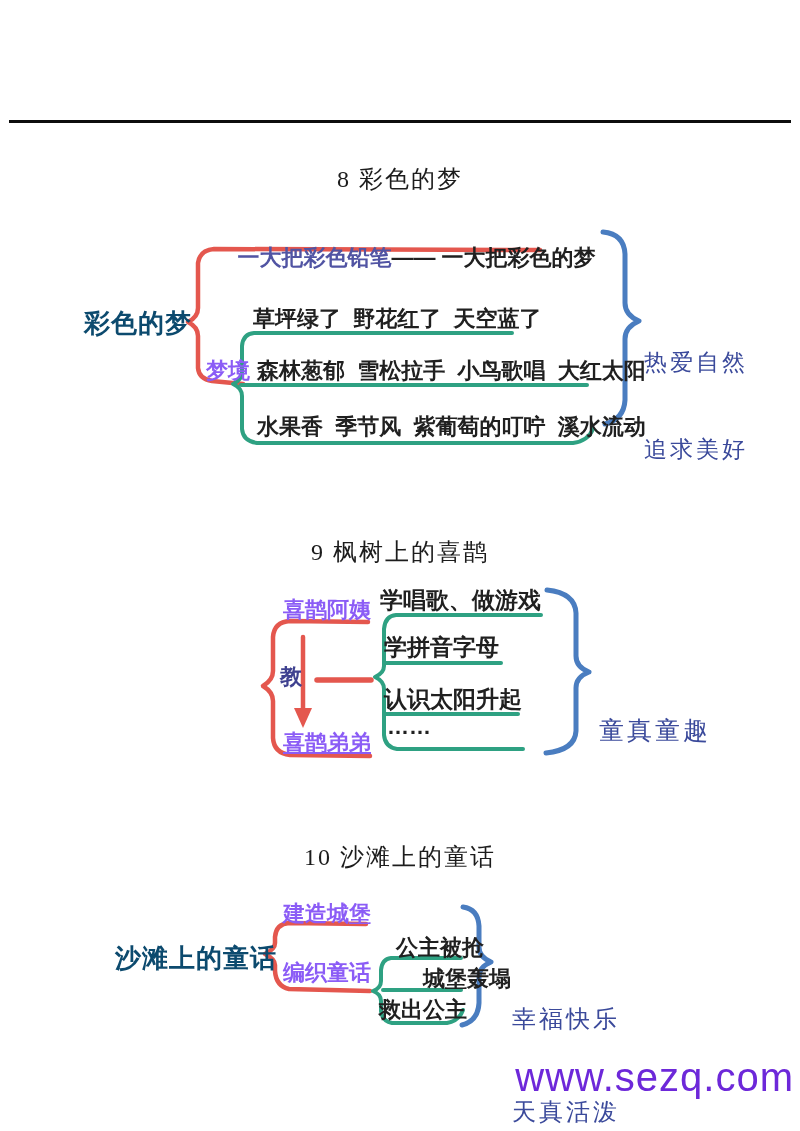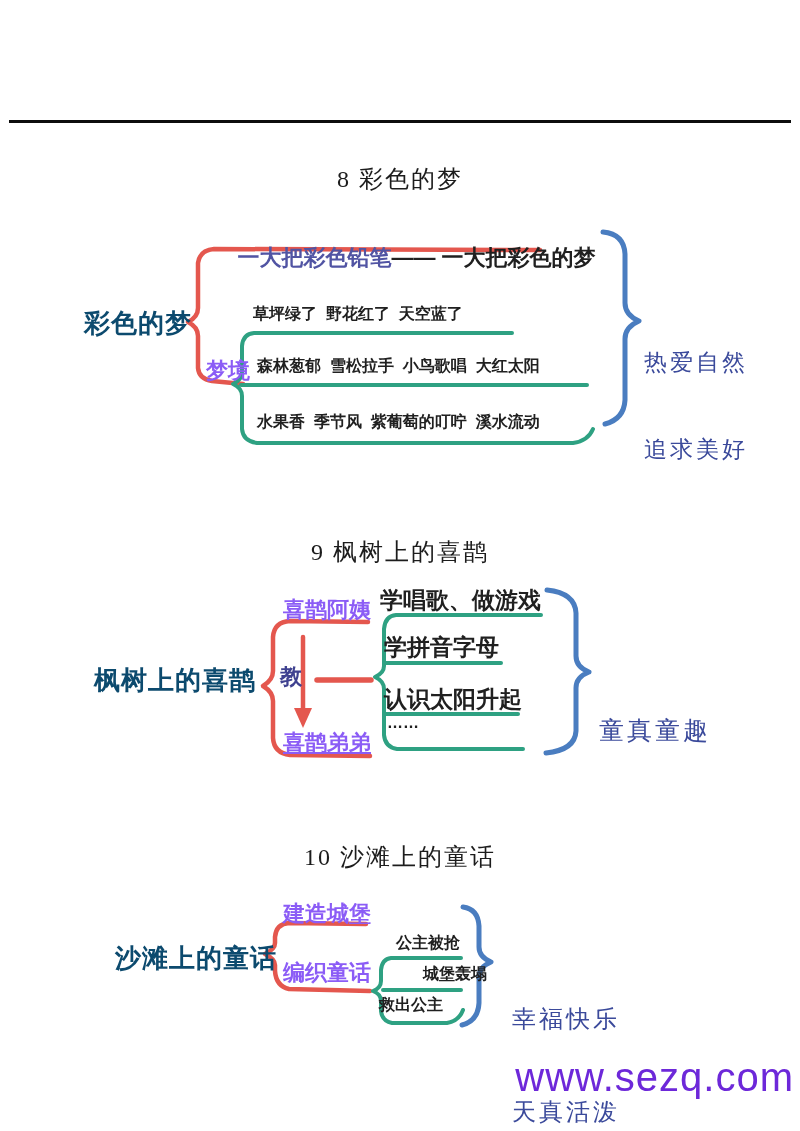--- a/index.html
+++ b/index.html
@@ -18,21 +18,21 @@
     left:0;width:800px;text-align:center;font-size:24px;color:#1c1c1c;
     font-family:"Liberation Serif","DejaVu Serif",serif;letter-spacing:2px;
   }
   .root{
     font-size:26px;font-weight:bold;color:#0c4a6e;letter-spacing:1px;white-space:pre;
   }
   .plabel{
     font-size:22px;font-weight:600;color:#8b5cf6;white-space:pre;
   }
   .item{
-    font-size:16px;font-weight:600;color:#202020;white-space:pre;
+    font-size:22px;font-weight:600;color:#202020;white-space:pre;
   }
   .item-lg{font-size:23px;}
   .summary{
     font-family:"Liberation Serif","DejaVu Serif",serif;
     font-size:23px;color:#3b4a9b;letter-spacing:3px;line-height:29px;white-space:pre;
   }
   .branch-mixed{font-size:22px;font-weight:600;white-space:pre;}
   .branch-mixed .purple{color:#5154a3;}
   .branch-mixed .black{color:#202020;}
   #watermark{
@@ -108,21 +108,20 @@
   <div class="abs item" style="left:257px;top:356px;">森林葱郁  雪松拉手  小鸟歌唱  大红太阳</div>
   <div class="abs item" style="left:257px;top:412px;">水果香  季节风  紫葡萄的叮咛  溪水流动</div>
 
   <div class="abs summary" style="left:644px;top:290px;">
     <div>热爱自然</div>
     <div>追求美好</div>
   </div>
 
   <div class="abs section-title" style="top:536px;">9 枫树上的喜鹊</div>
 
-  <div class="abs root" style="left:94px;top:663px;">枫树上的喜鹊</div>
 
   <div class="abs plabel" style="left:283px;top:595px;">喜鹊阿姨</div>
   <div class="abs plabel" style="left:280px;top:662px;font-size:22px;color:#3f4190;">教</div>
   <div class="abs plabel" style="left:283px;top:728px;text-decoration:underline;">喜鹊弟弟</div>
 
   <div class="abs item item-lg" style="left:380px;top:585px;">学唱歌、做游戏</div>
   <div class="abs item item-lg" style="left:384px;top:632px;">学拼音字母</div>
   <div class="abs item item-lg" style="left:384px;top:684px;">认识太阳升起</div>
   <div class="abs item" style="left:387px;top:714px;font-weight:bold;">……</div>
 

